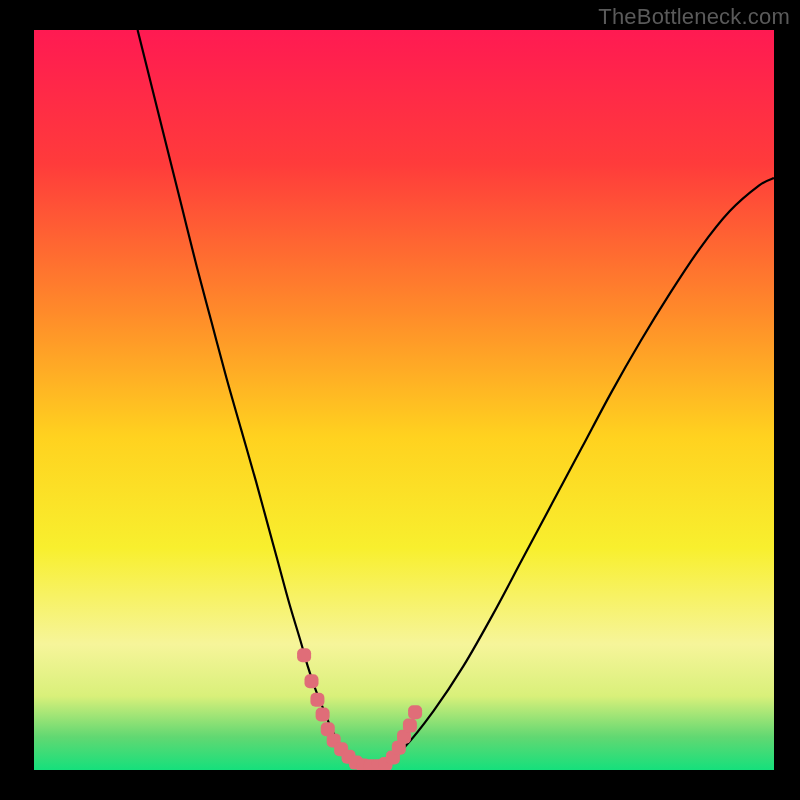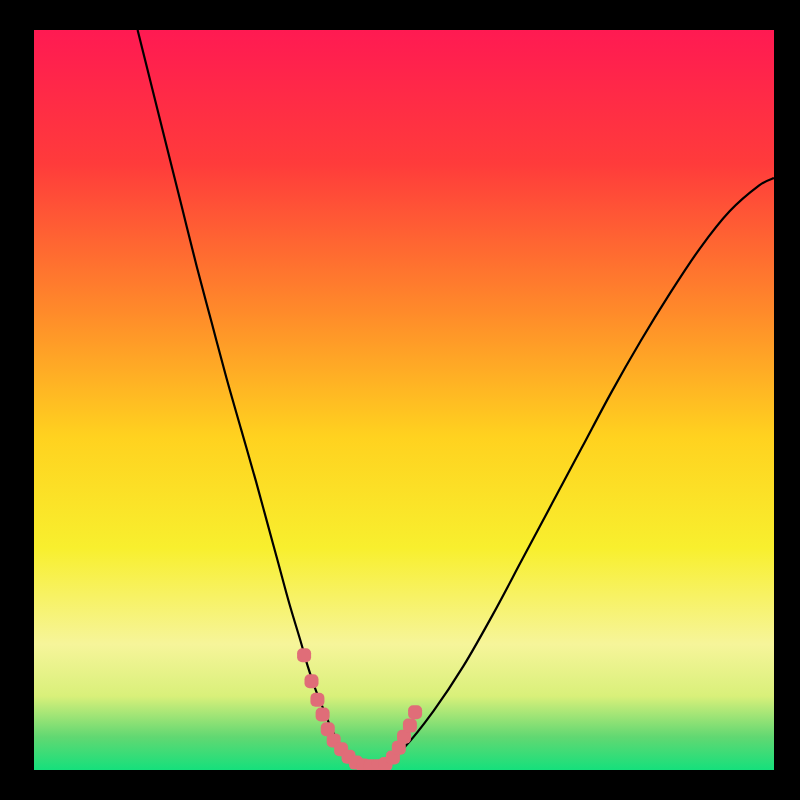--- a/index.html
+++ b/index.html
@@ -36,20 +36,21 @@
     width: 740px;
     height: 740px;
   }
   svg { display: block; }
 </style>
 </head>
 <body>
 
 <div class="frame">
 
+  <div class="watermark">TheBottleneck.com</div>
 
   <div class="plot-wrap">
     <svg id="plot-svg" width="740" height="740" viewBox="0 0 740 740">
       <defs>
         <linearGradient id="bg-grad" x1="0" y1="0" x2="0" y2="1">
             <stop offset="0%" stop-color="#ff1a52"></stop>
             <stop offset="18%" stop-color="#ff3b3b"></stop>
             <stop offset="38%" stop-color="#ff8a2a"></stop>
             <stop offset="55.00000000000001%" stop-color="#ffd21f"></stop>
             <stop offset="70%" stop-color="#f8ef2e"></stop>

